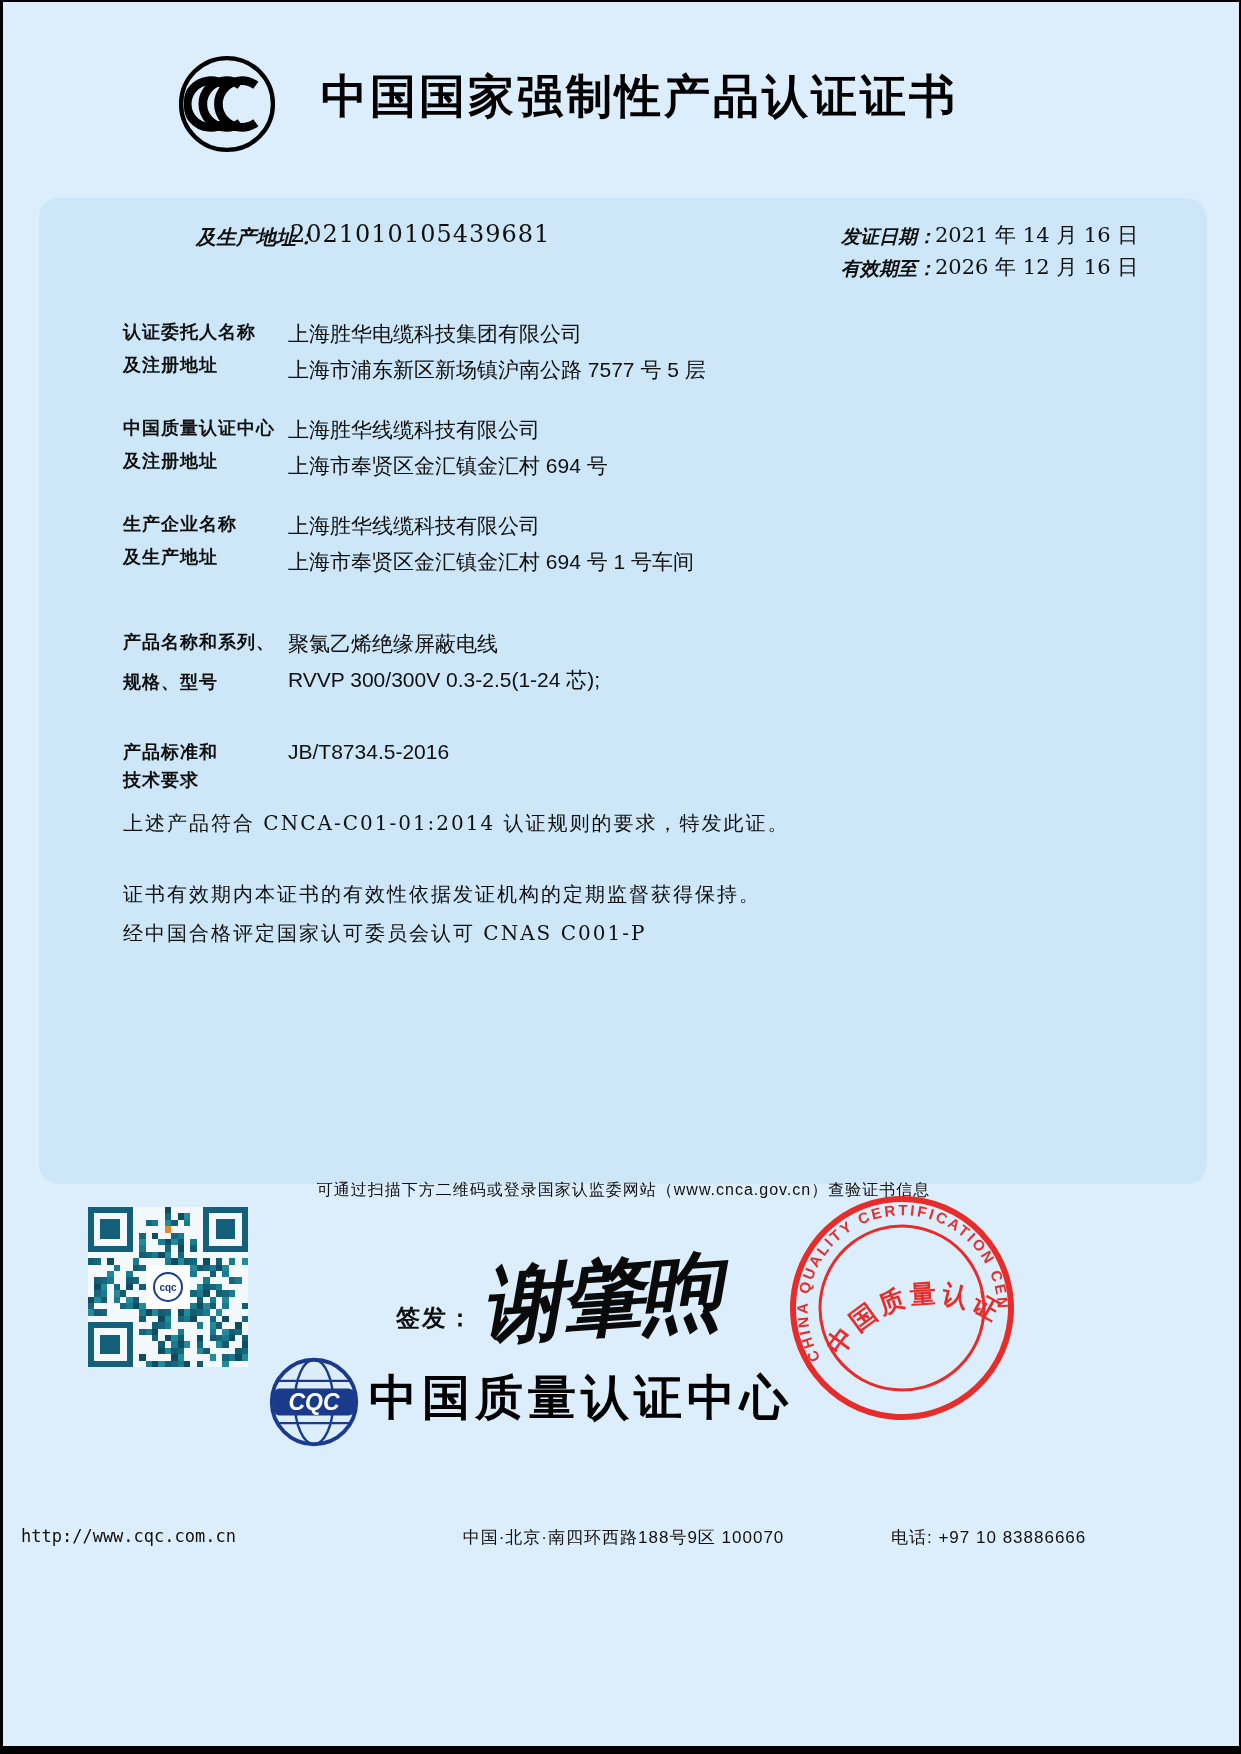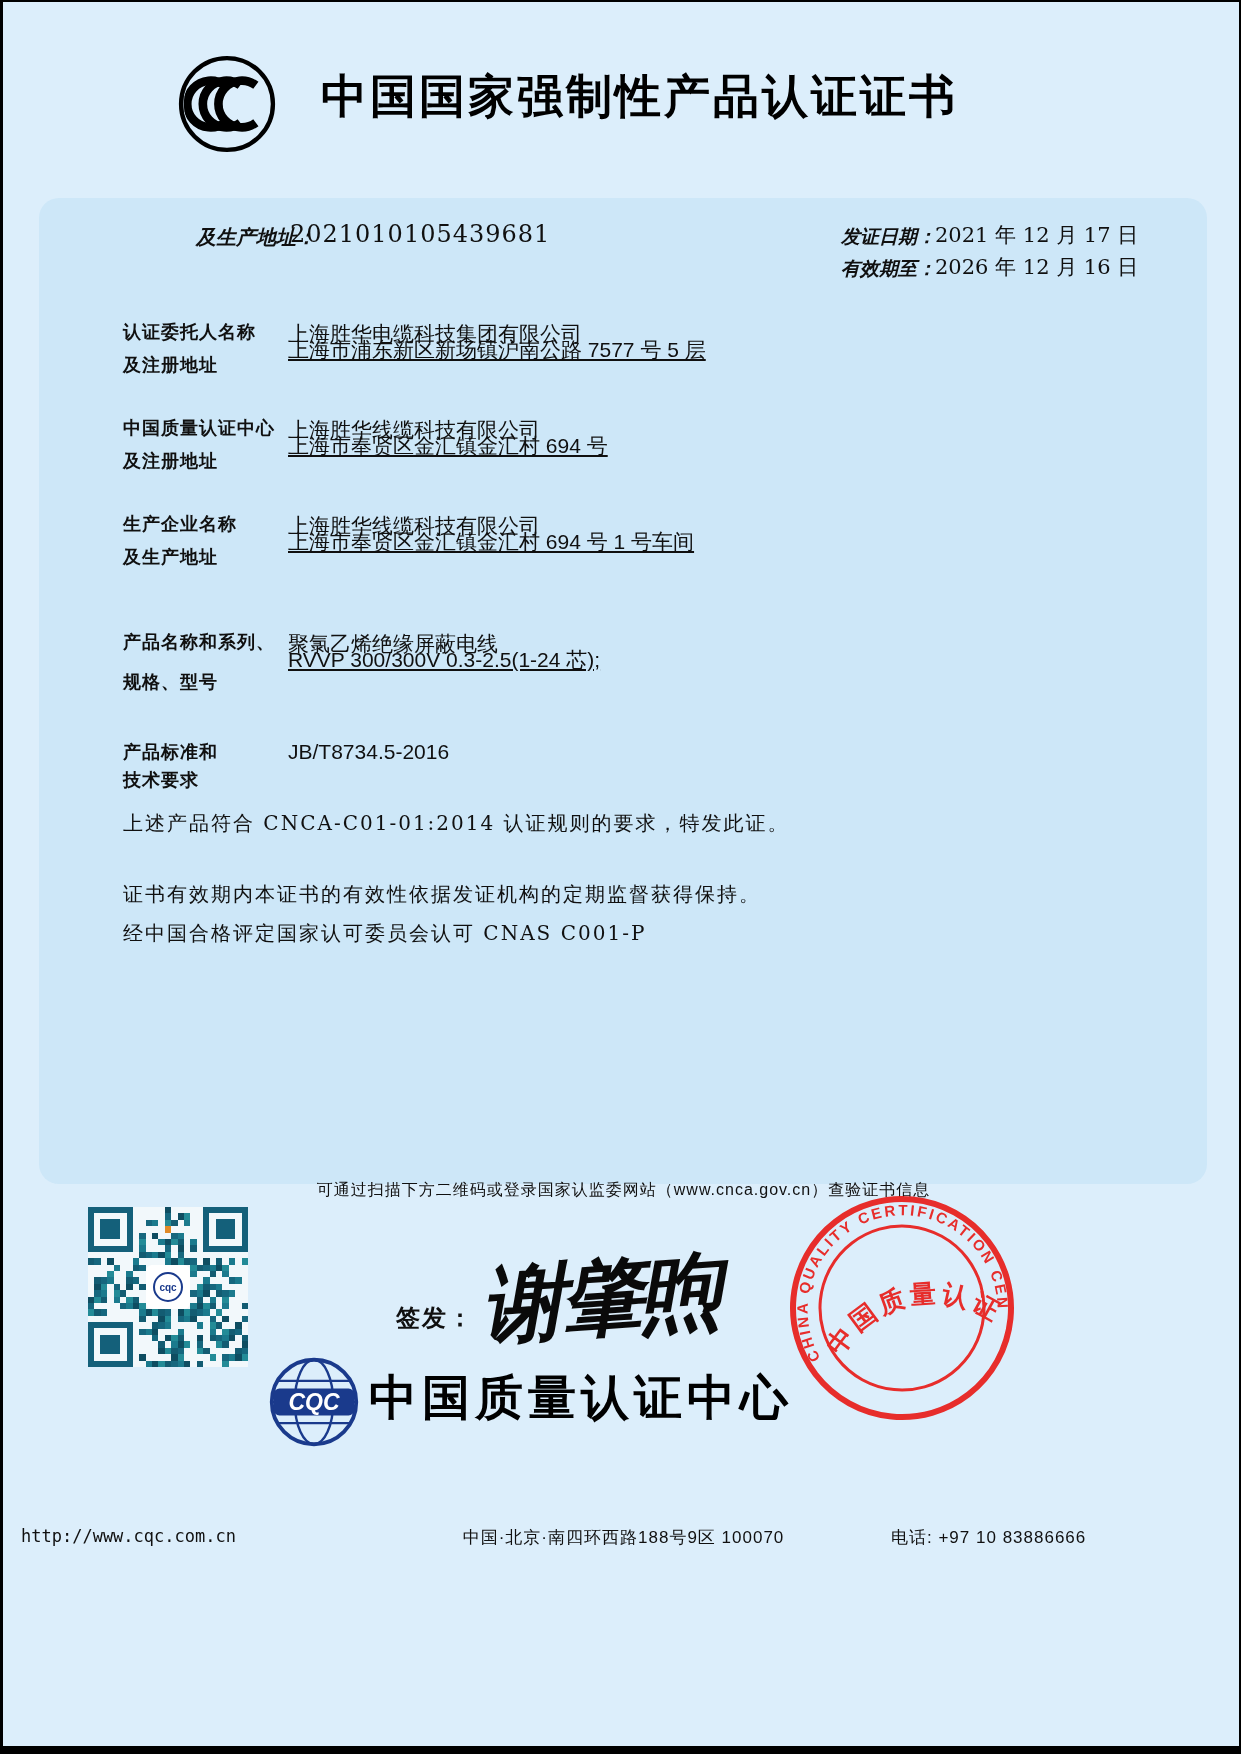--- a/index.html
+++ b/index.html
@@ -31,21 +31,21 @@
   .issue-label{left:838px;top:222px;}
   .issue-value{left:932px;top:219px;font-size:21px;}
   .valid-label{left:838px;top:254px;}
   .valid-value{left:932px;top:251px;font-size:21px;}
 
   
   .row{position:absolute;left:0;width:1241px;height:70px;}
   .lbl{position:absolute;left:120px;font-size:18px;font-weight:bold;letter-spacing:1px;white-space:nowrap;}
   .lbl.l2{top:33px;}
   .val{position:absolute;left:285px;font-size:21px;white-space:nowrap;}
-  .val.v2{top:16px;text-decoration:underline;}
+  .val.v2{top:36px;}
 
   
   .statement{left:120px;font-size:20px;letter-spacing:2px;white-space:nowrap;}
 
   
   .note{left:0;top:1178px;width:1241px;text-align:center;font-size:16px;letter-spacing:1px;}
 
   
   .qr{left:85px;top:1205px;width:160px;height:160px;background:#f2f8fb;}
   .qr-badge{position:absolute;left:58px;top:58px;width:44px;height:44px;background:#fff;border-radius:6px;z-index:3;
@@ -87,21 +87,21 @@
     <path d="M 93.3,38.4 A 27,27 0 1 0 93.3,81.6"></path>
   </g>
 </svg>
 <div class="abs page-title">中国国家强制性产品认证证书</div>
 
 <div class="abs panel"></div>
 
 <div class="abs kai cert-no-label">及生产地址：</div>
 <div class="abs kai cert-no">2021010105439681</div>
 <div class="abs kai date-label issue-label">发证日期：</div>
-<div class="abs kai issue-value">2021 年 12 月 17 日</div>
+<div class="abs kai issue-value">2021 年 14 月 16 日</div>
 <div class="abs kai date-label valid-label">有效期至：</div>
 <div class="abs kai valid-value">2026 年 12 月 16 日</div>
 
 <div class="row" style="top:318px">
   <div class="lbl l1">认证委托人名称</div>
   <div class="lbl l2">及注册地址</div>
   <div class="val v1">上海胜华电缆科技集团有限公司</div>
   <div class="val v2">上海市浦东新区新场镇沪南公路 7577 号 5 层</div>
 </div>
 <div class="row" style="top:414px">

